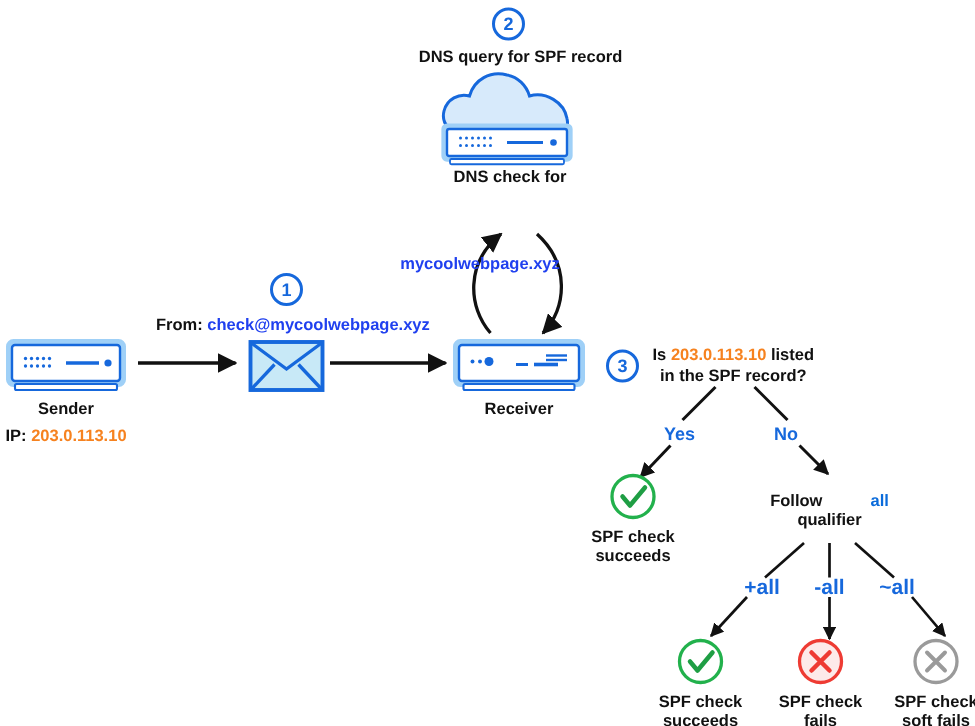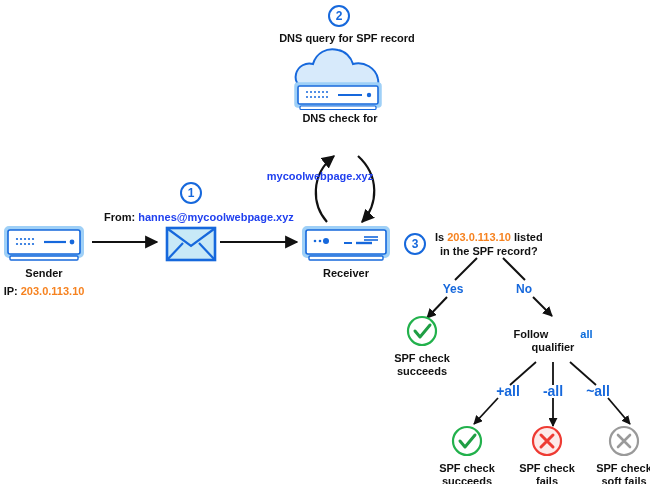--- a/index.html
+++ b/index.html
@@ -193,21 +193,21 @@
 
 <div class="stepnum" style="left:328px; top:5px;">2</div>
 <div class="lbl center" style="left:347px; top:32px;">DNS query for SPF record</div>
 
 <div class="lbl center" style="left:340px; top:112px;">DNS check for</div>
 <div class="lbl center blue" style="left:320px; top:126px;margin-top:44px;">mycoolwebpage.xyz</div>
 
 <div class="stepnum" style="left:180px; top:182px;">1</div>
 <div class="lbl" style="left:104px; top:211px;">
   <span>From:</span>
-  <span class="blue">hannes@mycoolwebpage.xyz</span>
+  <span class="blue">check@mycoolwebpage.xyz</span>
 </div>
 
 <div class="lbl center" style="left:44px; top:267px;">Sender</div>
 <div class="lbl center" style="left:44px; top:285px;">
   <span>IP:</span>
   <span class="orange">203.0.113.10</span>
 </div>
 
 <div class="lbl center" style="left:346px; top:267px;">Receiver</div>
 

